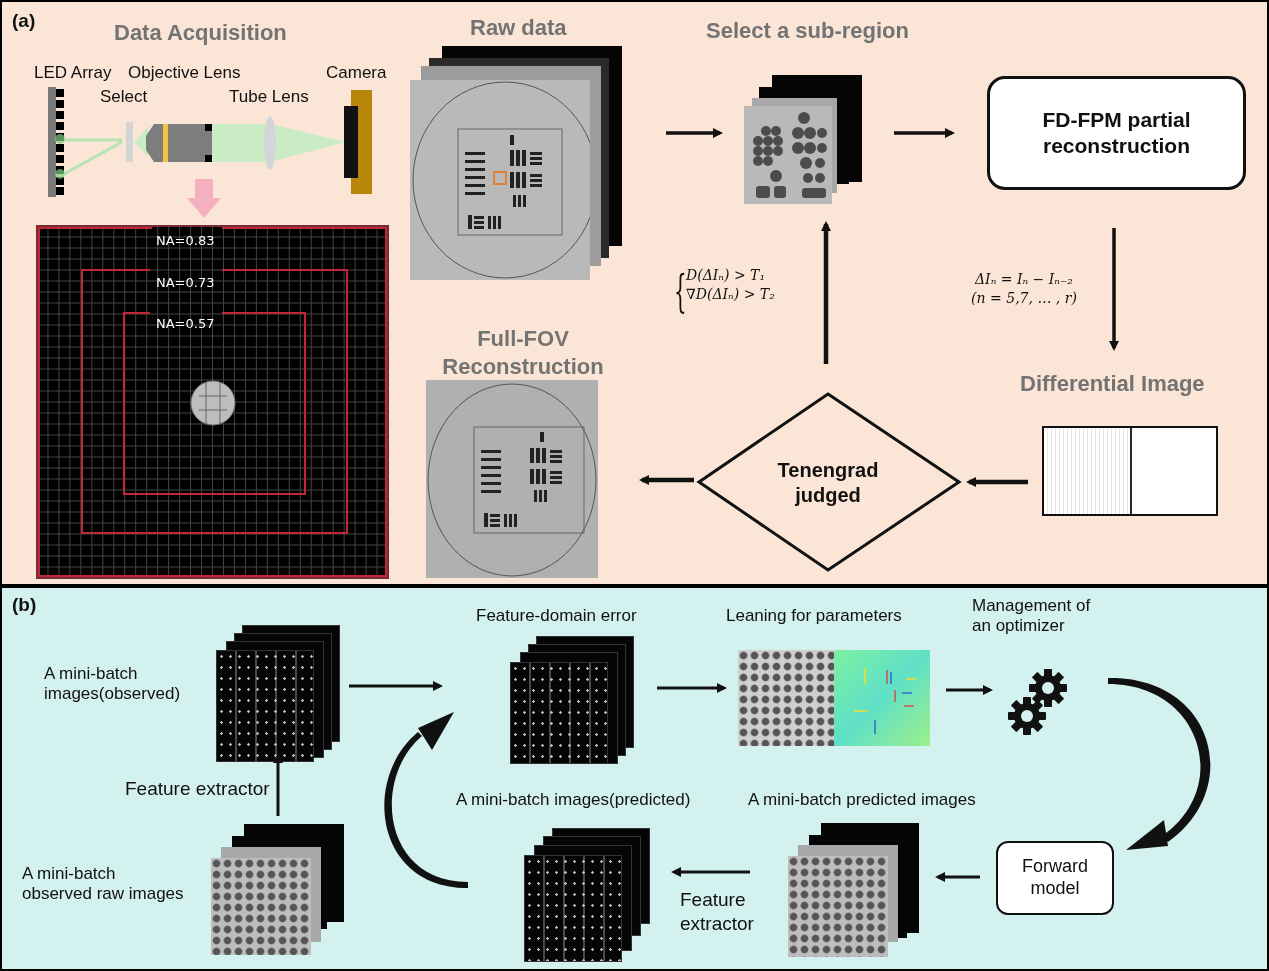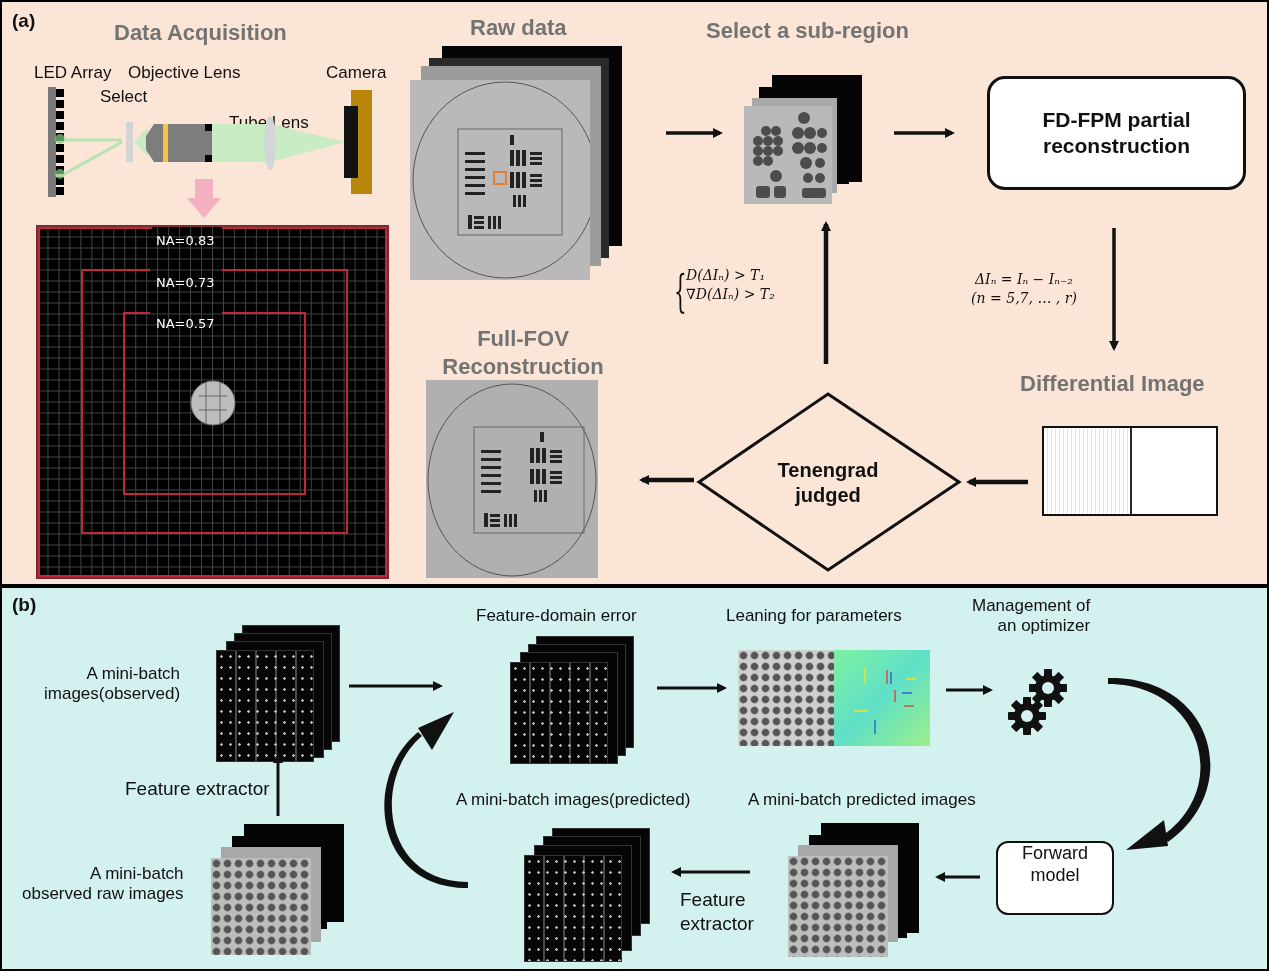--- a/index.html
+++ b/index.html
@@ -3,41 +3,41 @@
 <meta charset="utf-8">
 <style>
   html, body { margin:0; padding:0; }
   body { width:1269px; height:971px; position:relative; overflow:hidden; background:#000; font-family:"Liberation Sans", sans-serif; }
   .panel { position:absolute; left:2px; width:1265px; }
   #panel-a { top:2px; height:582px; background:#fbe5d6; }
   #panel-b { top:588px; height:381px; background:#d3f1ef; }
   .abs { position:absolute; }
   .title-b { font-weight:bold; font-size:22px; color:#737373; white-space:nowrap; text-align:center; }
   .lbl { font-size:17px; color:#111; white-space:nowrap; }
-  .lbl-c { text-align:right; line-height:1.2; }
+  .lbl-c { text-align:left; line-height:1.2; }
   .math { font-family:"DejaVu Serif", "Liberation Serif", serif; font-style:italic; font-size:14px; color:#111; white-space:nowrap; line-height:1.35; }
   svg.full { position:absolute; left:0; top:0; }
   .box-rounded { position:absolute; border:3px solid #111; border-radius:18px; background:#fff; display:flex; align-items:center; justify-content:center; text-align:center; font-weight:bold; font-size:21px; line-height:1.25; color:#111; }
-  .box-fwd { position:absolute; border:2px solid #111; border-radius:12px; background:#fff; display:flex; align-items:flex-start; justify-content:center; text-align:center; font-size:18px; line-height:1.2; color:#111; }
+  .box-fwd { position:absolute; border:2px solid #111; border-radius:12px; background:#fff; display:flex; align-items:center; justify-content:center; text-align:center; font-size:18px; line-height:1.2; color:#111; }
   .na { position:absolute; color:#fff; font-family:"DejaVu Sans", sans-serif; font-size:13px; white-space:nowrap; }
   .stack-dark { background:#050505; position:absolute; }
   .gray-img { background:#b9b9b9; position:absolute; overflow:hidden; }
   .panel-label { position:absolute; font-weight:bold; font-size:19px; color:#111; }
 </style>
 </head>
 <body>
 
 <div id="panel-a" class="panel">
   <div class="panel-label" style="left:10px;top:8px;">(a)</div>
 
   <div class="title-b abs" style="left:112px;top:18px;">Data Acquisition</div>
   <div class="lbl abs" style="left:32px;top:61px;">LED Array</div>
   <div class="lbl abs" style="left:126px;top:61px;">Objective Lens</div>
   <div class="lbl abs" style="left:98px;top:85px;">Select</div>
-  <div class="lbl abs" style="left:227px;top:85px;margin-top:26px;">Tube Lens</div>
+  <div class="lbl abs" style="left:227px;top:85px;">Tube Lens</div>
   <div class="lbl abs" style="left:324px;top:61px;">Camera</div>
 
   <svg class="full" width="1265" height="582">
 
     <g>
       <rect x="46" y="85" width="8" height="110" fill="#7a7a7a"></rect>
       <g fill="#000">
         <rect x="54" y="87" width="8" height="8"></rect>
           <rect x="54" y="98" width="8" height="8"></rect>
         <rect x="54" y="109" width="8" height="8"></rect>

